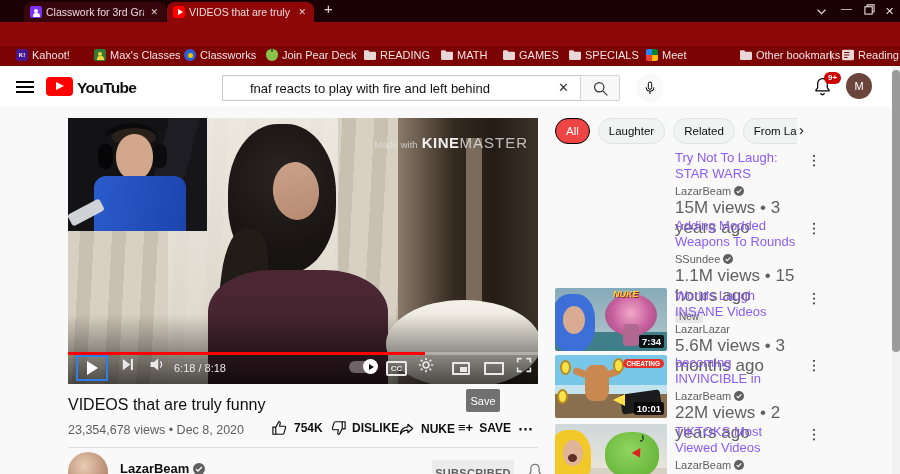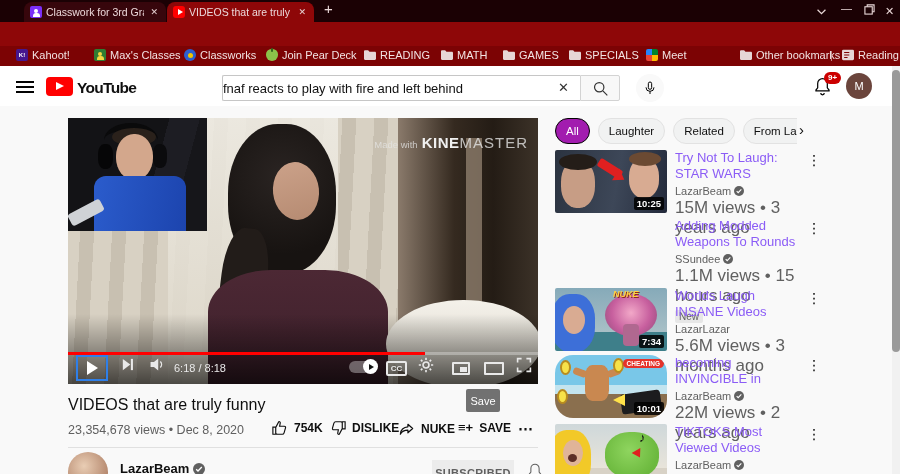--- a/index.html
+++ b/index.html
@@ -26,21 +26,21 @@
   #bookmarksbar { position:absolute; left:0; top:46px; width:900px; height:20px; background:#7c0304; }
   .bm { position:absolute; top:3px; display:flex; align-items:center; gap:4px; color:#f2e3e3; font-size:11px; white-space:nowrap; }
   .bmicon { width:12px; height:12px; display:inline-block; position:relative; }
 
   
   #ytheader { position:absolute; left:0; top:66px; width:900px; height:40px; background:#ffffff; }
   .hline { position:absolute; left:16px; width:18px; height:2px; background:#030303; }
   #ytlogo-box { position:absolute; left:46px; top:77px; width:27px; height:19px; background:#ff0000; border-radius:4px; }
   #ytlogo-box .tri { position:absolute; left:10px; top:5px; width:0; height:0; border-left:8px solid #fff; border-top:4.5px solid transparent; border-bottom:4.5px solid transparent; }
   #ytlogo-text { position:absolute; left:77px; top:79px; font-size:15.5px; font-weight:bold; letter-spacing:-0.7px; color:#0f0f0f; }
-  #searchbox { position:absolute; left:222px; top:75px; width:358px; height:26px; border:1px solid #c6c6c6; border-right:none; border-radius:2px 0 0 2px; background:#fff; font-size:13px; color:#111; padding:0 28px 0 0; outline:none; font-family:"Liberation Sans",sans-serif; }
+  #searchbox { position:absolute; left:222px; top:75px; width:358px; height:26px; border:1px solid #c6c6c6; border-right:none; border-radius:2px 0 0 2px; background:#fff; font-size:13px; color:#111; padding:0 28px 0 27px; outline:none; font-family:"Liberation Sans",sans-serif; }
   #searchbtn { position:absolute; left:580px; top:75px; width:40px; height:26px; background:#f8f8f8; border:1px solid #d3d3d3; border-radius:0 2px 2px 0; display:flex; align-items:center; justify-content:center; }
   #clearbtn { position:absolute; left:558px; top:80px; font-size:13px; color:#333; }
   #micbtn { position:absolute; left:636px; top:74px; width:28px; height:28px; border-radius:50%; background:#f9f9f9; display:flex; align-items:center; justify-content:center; }
   #notifbadge { position:absolute; left:824px; top:72px; min-width:17px; height:12px; border-radius:6px; background:#cc0000; color:#fff; font-size:8px; font-weight:bold; text-align:center; line-height:12px; padding:0 2px; }
   #avatar { position:absolute; left:846px; top:73px; width:26px; height:26px; border-radius:50%; background:#6b453c; color:#fff; font-size:11px; display:flex; align-items:center; justify-content:center; }
 
   
   #player { position:absolute; left:68px; top:118px; width:470px; height:266px; overflow:hidden; background:#d8d1c3; }
   #watermark { position:absolute; right:10px; top:16px; color:#e6e6e6; }
   #watermark .wm-pre { font-size:9.5px; color:rgba(230,230,230,.75); margin-right:4px; }
@@ -71,21 +71,21 @@
   .act { position:absolute; top:420px; display:flex; align-items:center; gap:6px; font-size:12px; font-weight:bold; color:#0f0f0f; }
   #divider1 { position:absolute; left:68px; top:447px; width:470px; height:1px; background:#e0e0e0; }
   #ch-avatar { position:absolute; left:68px; top:452px; width:40px; height:40px; border-radius:50%; background:radial-gradient(circle at 40% 35%, #e9cdb4, #b2846a 75%); }
   #ch-name { position:absolute; left:120px; top:461px; font-size:13px; font-weight:bold; color:#0f0f0f; display:flex; align-items:center; gap:4px; }
   #subscribed-btn { position:absolute; left:432px; top:460px; width:82px; height:26px; background:#ececec; color:#606060; font-size:11px; font-weight:bold; display:flex; align-items:center; justify-content:center; letter-spacing:.3px; }
   #bell2 { position:absolute; left:526px; top:462px; }
 
   
   #chips { position:absolute; left:555px; top:118px; width:242px; height:26px; display:flex; gap:8px; overflow:hidden; }
   .chip { height:26px; border-radius:13px; background:#f1f2f2; border:1px solid #e2e2e2; color:#0f0f0f; font-size:11.5px; display:flex; align-items:center; padding:0 10px; white-space:nowrap; }
-  .chip.sel { background:#a21caf; color:#fff; border-color:#030303; }
+  .chip.sel { background:#ef4444; color:#fff; border-color:#030303; }
   #chips-more { position:absolute; left:799px; top:121px; font-size:15px; color:#0f0f0f; }
   .rec { position:absolute; left:555px; width:260px; }
   .rec .thumb { position:absolute; left:0; top:0; width:112px; height:63px; border-radius:2px; overflow:hidden; }
   .rec .dur { position:absolute; right:3px; bottom:3px; background:rgba(0,0,0,.85); color:#fff; font-size:9.5px; font-weight:bold; padding:1px 3px; border-radius:2px; }
   .rec .info { position:absolute; left:120px; top:0; width:128px; }
   .rec .rtitle { font-size:13px; font-weight:500; line-height:16px; color:#8b5cf6; max-height:32px; overflow:hidden; }
   .rec .rchan { margin-top:3px; font-size:11px; color:#606060; display:flex; align-items:center; gap:3px; }
   .rec .rmeta { margin-top:1px; font-size:17px; color:#606060; }
   .rec .rnew { display:inline-block; margin-top:3px; background:#e7e7e7; color:#606060; font-size:10px; padding:1px 4px; border-radius:2px; }
   .rec .kebab { position:absolute; left:252px; top:2px; font-size:14px; color:#030303; }
@@ -406,29 +406,20 @@
 
   <div id="chips">
     <span class="chip sel">All</span>
     <span class="chip">Laughter</span>
     <span class="chip">Related</span>
     <span class="chip">From LazarBeam</span>
   </div>
   <span id="chips-more">›</span>
 
   <div class="rec" style="top:150px; height:63px;">
-    <div class="thumb" style="background:linear-gradient(100deg,#2b3340,#3d4758 55%,#232a3b);">
-      <span class="abs" style="left:6px;top:10px;width:34px;height:48px;border-radius:45%;background:#c79d85;"></span>
-      <span class="abs" style="left:4px;top:4px;width:38px;height:16px;border-radius:50%;background:#241d18;"></span>
-      <span class="abs" style="left:42px;top:14px;width:26px;height:9px;background:#e02020;transform:rotate(32deg);border-radius:2px;"></span>
-      <span class="abs" style="left:60px;top:20px;width:0;height:0;border-left:10px solid #e02020;border-top:7px solid transparent;border-bottom:7px solid transparent;transform:rotate(32deg);"></span>
-      <span class="abs" style="left:74px;top:8px;width:30px;height:40px;border-radius:45%;background:#d8ab92;"></span>
-      <span class="abs" style="left:74px;top:2px;width:32px;height:14px;border-radius:50%;background:#6b4a33;"></span>
-      <span class="dur">10:25</span>
-    </div>
     <div class="info">
       <div class="rtitle">Try Not To Laugh: STAR WARS EDITION</div>
       <div class="rchan">
           <span>LazarBeam</span>
         <svg width="10" height="10" viewBox="0 0 12 12">
             <circle cx="6" cy="6" r="6" fill="#606060"></circle>
             <path d="M3.2 6.2 5 8l3.8-4" stroke="#fff" stroke-width="1.3" fill="none"></path>
           </svg>
       </div>
       <div class="rmeta">15M views • 3 years ago</div>
@@ -465,21 +456,21 @@
       <div class="rtitle">Worlds Laugh INSANE Videos</div>
       <div class="rchan">
           <span>LazarLazar</span>
         </div>
       <div class="rmeta">5.6M views • 3 months ago</div>
     </div>
     <span class="kebab">⋮</span>
   </div>
 
   <div class="rec" style="top:355px; height:63px;">
-    <div class="thumb" style="background:linear-gradient(180deg,#79c7e8 0 48%,#c3e4ef 48% 62%,#8a6f4e 62%);border-radius:18px;">
+    <div class="thumb" style="background:linear-gradient(180deg,#79c7e8 0 48%,#c3e4ef 48% 62%,#8a6f4e 62%);">
       <span class="abs" style="left:30px;top:10px;width:24px;height:36px;border-radius:30%;background:#c98850;"></span>
       <span class="abs" style="left:18px;top:14px;width:14px;height:7px;background:#c98850;border-radius:3px;transform:rotate(20deg);"></span>
       <span class="abs" style="left:52px;top:14px;width:14px;height:7px;background:#c98850;border-radius:3px;transform:rotate(-20deg);"></span>
       <span class="abs" style="left:5px;top:5px;width:11px;height:15px;border-radius:50%;background:#f7e24a;border:2px solid #b98c1f;"></span>
       <span class="abs" style="left:58px;top:3px;width:11px;height:15px;border-radius:50%;background:#f7e24a;border:2px solid #b98c1f;"></span>
       <span class="abs" style="left:2px;top:34px;width:11px;height:15px;border-radius:50%;background:#f7e24a;border:2px solid #b98c1f;"></span>
       <span class="abs" style="right:3px;top:4px;background:#e5332a;color:#fff;font-size:6.5px;font-weight:bold;padding:1px 4px;border-radius:7px;">CHEATING</span>
       <span class="abs" style="right:6px;bottom:6px;width:40px;height:20px;background:#1c1c1e;border-radius:3px;transform:rotate(-8deg);"></span>
       <span class="abs" style="left:58px;bottom:12px;width:0;height:0;border-right:12px solid #ffe24a;border-top:6px solid transparent;border-bottom:6px solid transparent;"></span>
       <span class="dur">10:01</span>

